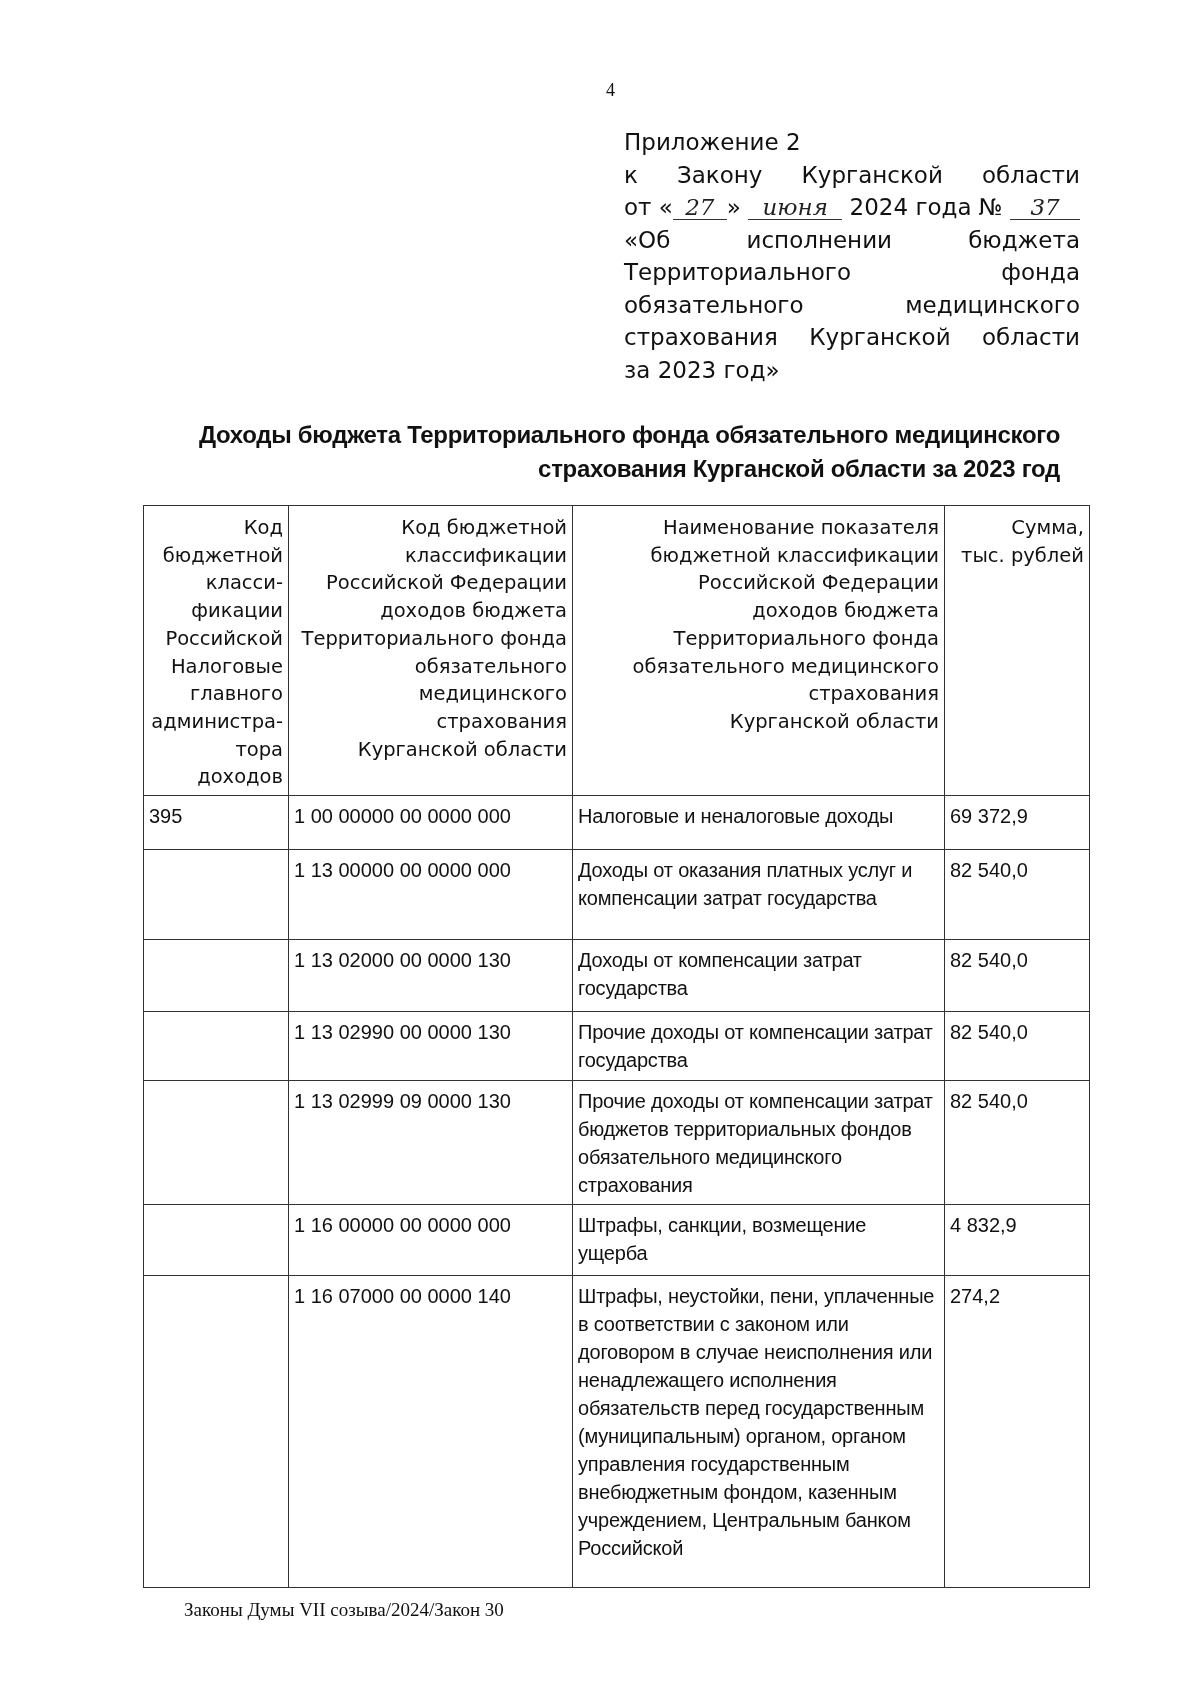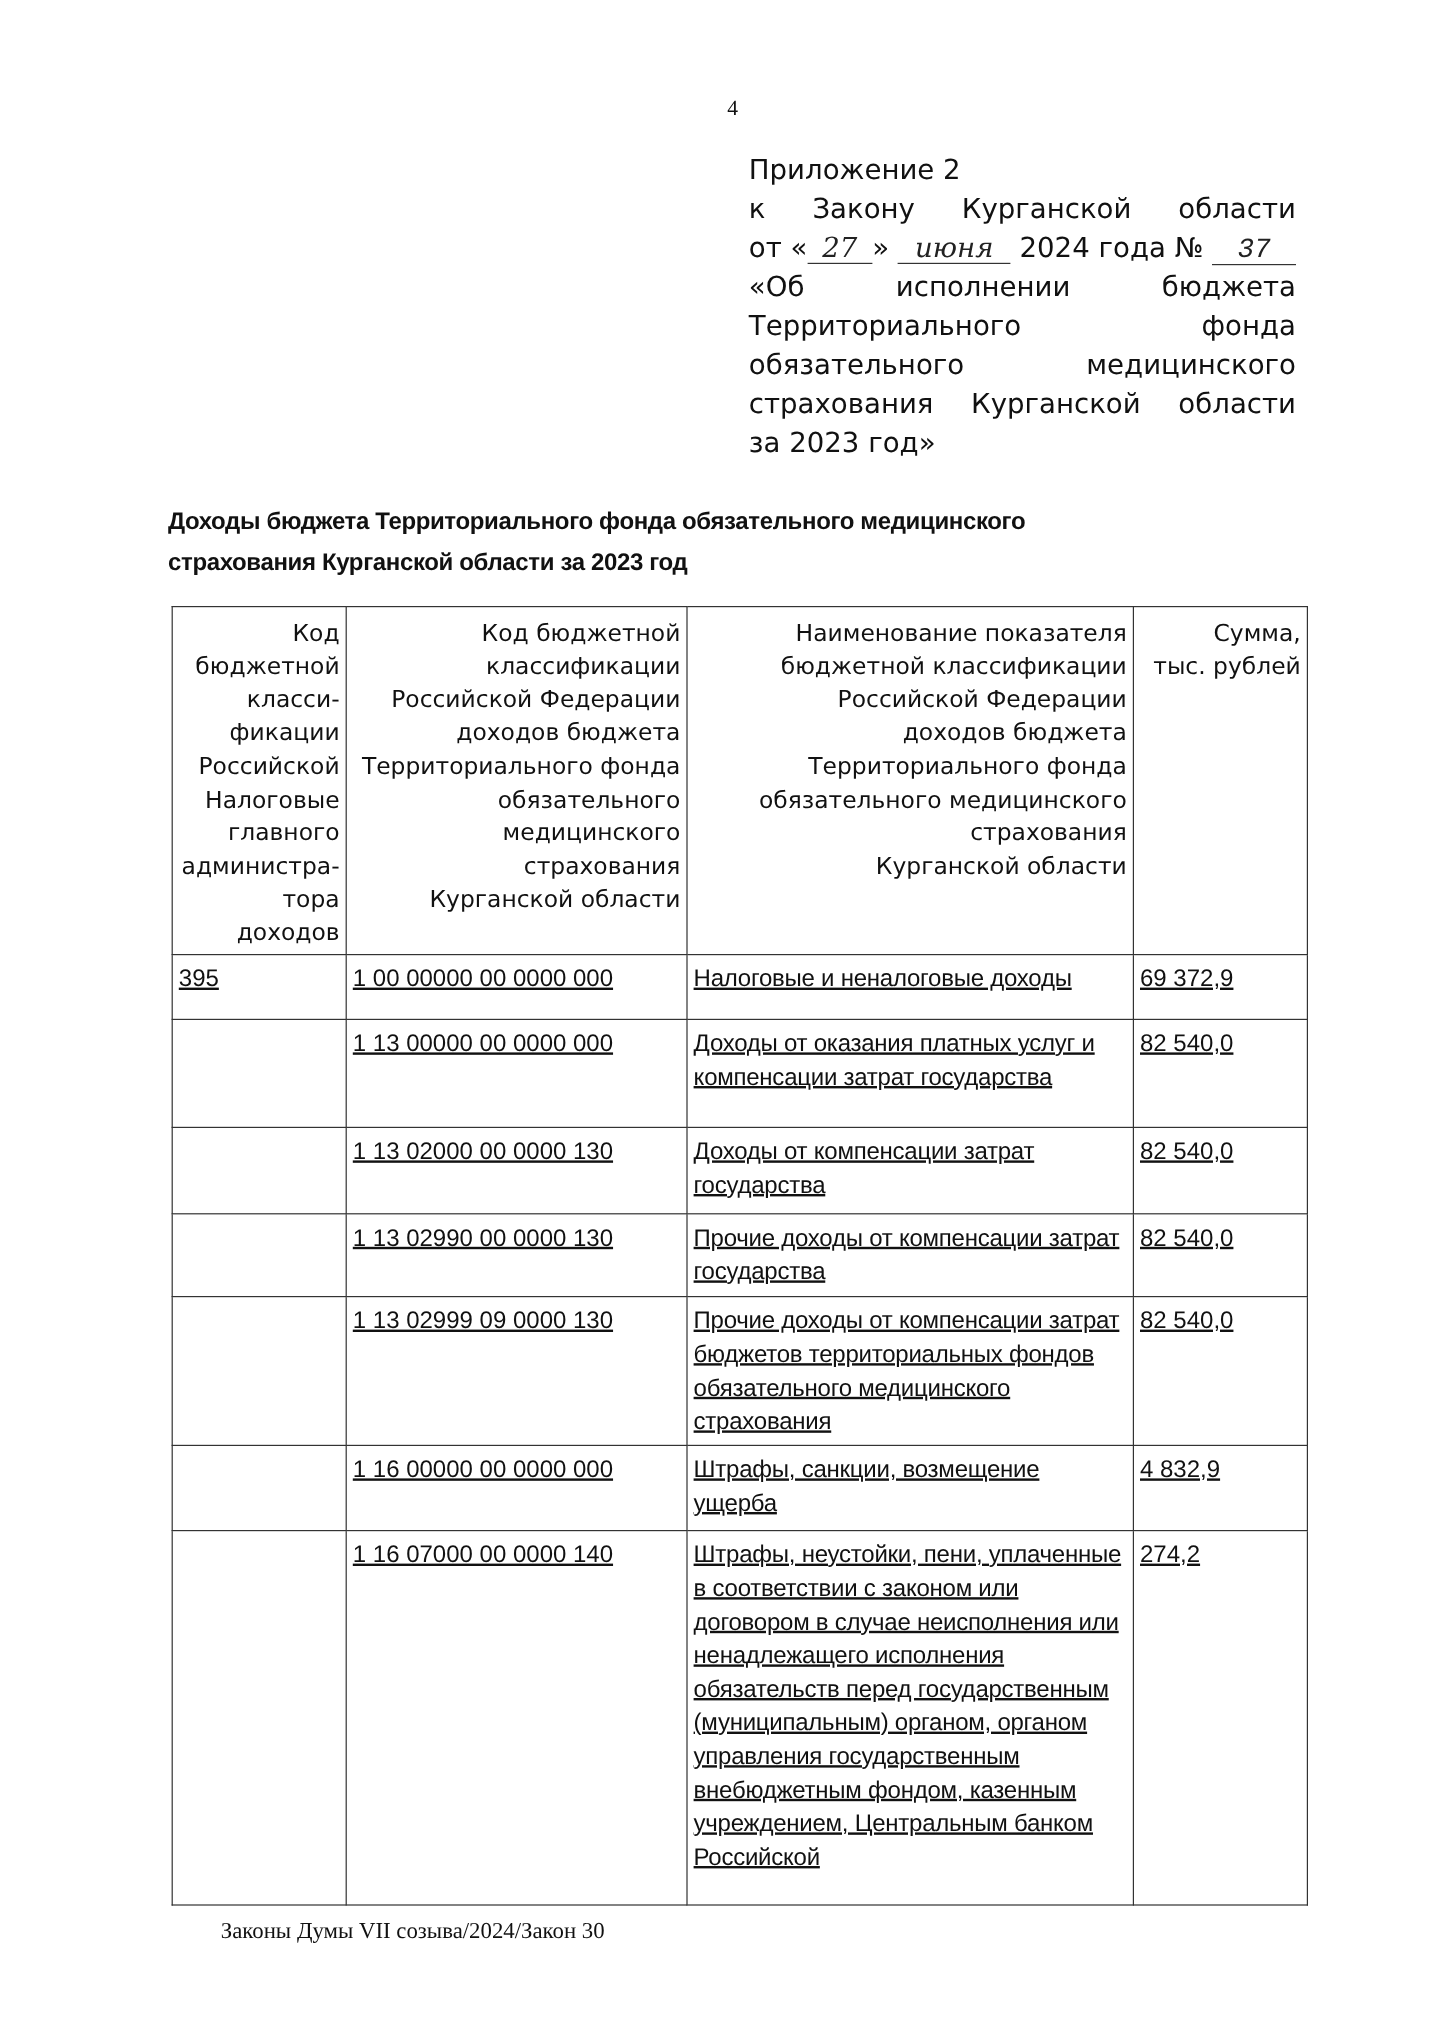--- a/index.html
+++ b/index.html
@@ -42,30 +42,30 @@
       font-family: "DejaVu Serif", serif;
       font-style: italic;
       color: #222;
       border-bottom: 1px solid #333;
       display: inline-block;
       text-align: center;
       line-height: 24px;
     }
     .hand.day { width: 54px; }
     .hand.month { width: 94px; }
-    .hand.num { width: 70px; font-family: Liberation Mono, monospace; }
+    .hand.num { width: 70px; }
     .doc-title {
       position: absolute;
       left: 140px;
       top: 418px;
       width: 920px;
-      text-align: left;
+      text-align: right;
       font-family: "Liberation Sans", sans-serif;
       font-weight: bold;
-      font-size: 20px;
+      font-size: 24px;
       line-height: 34px;
       letter-spacing: -0.3px;
     }
     table.budget {
       position: absolute;
       left: 143px;
       top: 505px;
       width: 946px;
       border-collapse: collapse;
       table-layout: fixed;
@@ -81,21 +81,20 @@
       text-align: right;
       line-height: 27.7px;
       font-size: 19.5px;
       height: 274px;
       padding-top: 8px;
     }
     table.budget td {
       line-height: 28px;
       font-family: "Liberation Sans", sans-serif;
       font-size: 20px;
-      text-decoration: underline;
     }
     table.budget td.name {
       letter-spacing: -0.2px;
     }
     .c1 { width: 145px; }
     .c2 { width: 284px; }
     .c3 { width: 372px; }
     .c4 { width: 145px; }
     .footer {
       position: absolute;

